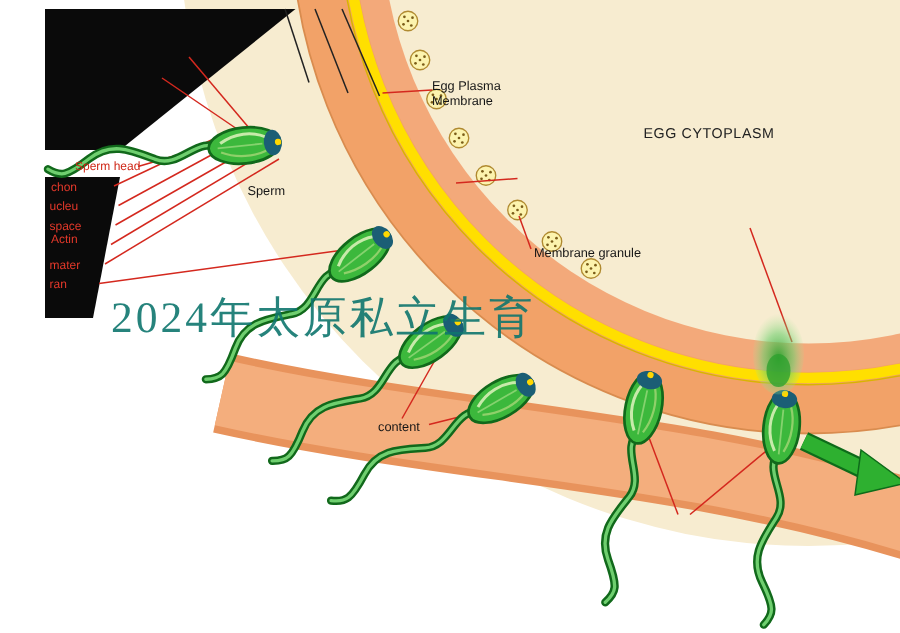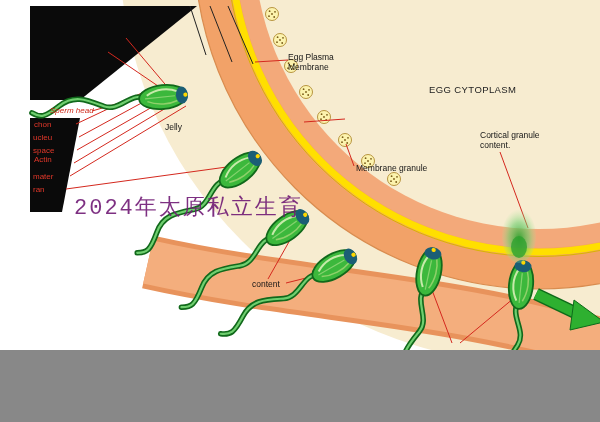--- a/index.html
+++ b/index.html
@@ -1,24 +1,24 @@
 <!DOCTYPE html>
 <html><head>
 <meta charset="utf-8">
 <style>
   html,body{margin:0;padding:0;background:#888;}
-  #stage{position:relative;width:600px;height:350px;background:#ffffff;overflow:hidden;
+  #stage{position:relative;width:600px;height:422px;background:#ffffff;overflow:hidden;
          font-family:"Liberation Sans",sans-serif;}
   #art{position:absolute;left:0;top:0;}
   .label{position:absolute;font-size:8.5px;line-height:1.18;color:#151515;}
   .label.caps{font-size:9.5px;letter-spacing:.4px;color:#222;}
-  .label.red{color:#cf2717;font-size:8px;font-style:italic;}
+  .label.red{color:#cf2717;font-size:8px;}
   .frag{position:absolute;color:#e2382a;font-size:8px;line-height:1;text-align:center;}
-  #watermark{position:absolute;left:74px;top:192px;font-size:22px;color:#701a75;
-             letter-spacing:2px;white-space:nowrap;font-family:Liberation Mono, monospace;
+  #watermark{position:absolute;left:74px;top:192px;font-size:29px;color:#0f766e;
+             letter-spacing:2px;white-space:nowrap;font-family:Liberation Serif, serif;
              opacity:.9;}
 </style>
 </head>
 <body>
 
 <div id="stage">
 
 <svg id="art" width="600" height="422" viewBox="0 0 600 422">
   <defs>
     <g id="granuleproto">
@@ -136,23 +136,22 @@
   </g>
 </svg>
 
 <div class="label" style="left:288px;top:52px;width:58px">Egg Plasma Membrane</div>
 
 <div class="label caps" style="left:429px;top:84px;white-space:nowrap">EGG CYTOPLASM</div>
 
 
 <div class="label" style="left:356px;top:163px;white-space:nowrap">Membrane granule</div>
 
-<div class="label" style="left:480px;top:130px;width:72px">Cortical granule content.</div>
 
-<div class="label" style="left:165px;top:122px;white-space:nowrap">Jelly</div>
+<div class="label" style="left:165px;top:122px;white-space:nowrap">Sperm</div>
 
 <div class="label" style="left:252px;top:279px;white-space:nowrap">content</div>
 
 <div class="label red" style="left:50px;top:106px;white-space:nowrap">Sperm head</div>
 
 <div class="frag" style="left:34px;top:121px">chon</div>
 <div class="frag" style="left:33px;top:134px">ucleu</div>
 <div class="frag" style="left:33px;top:147px">space</div>
 <div class="frag" style="left:34px;top:156px">Actin</div>
 <div class="frag" style="left:33px;top:173px">mater</div>

